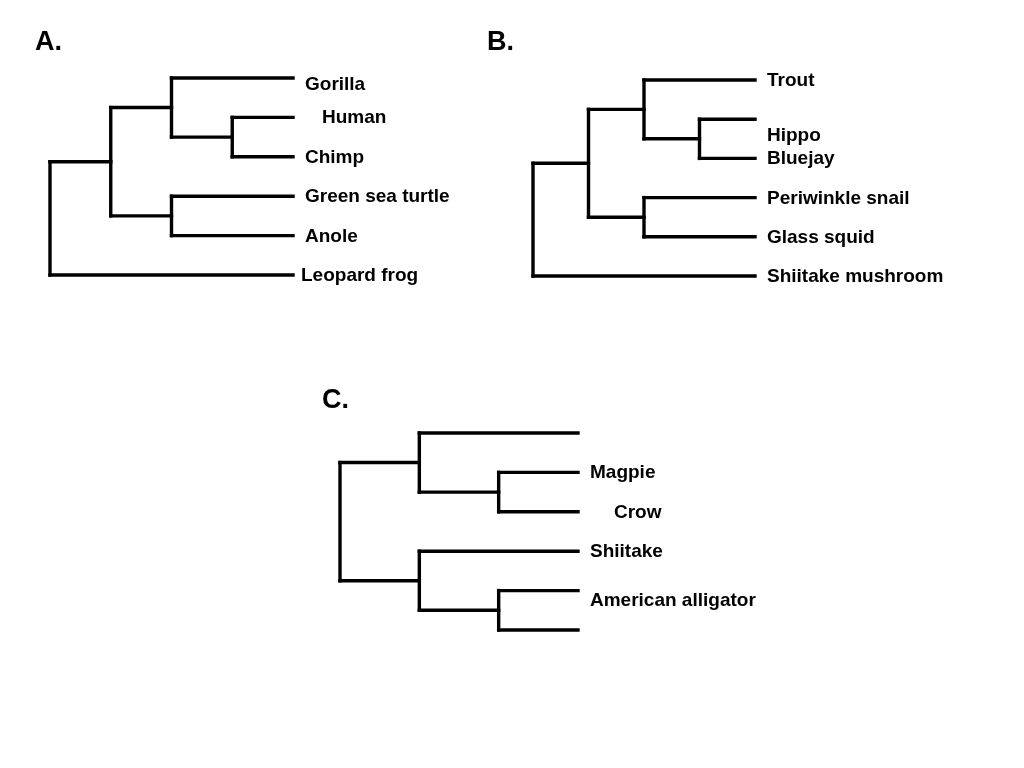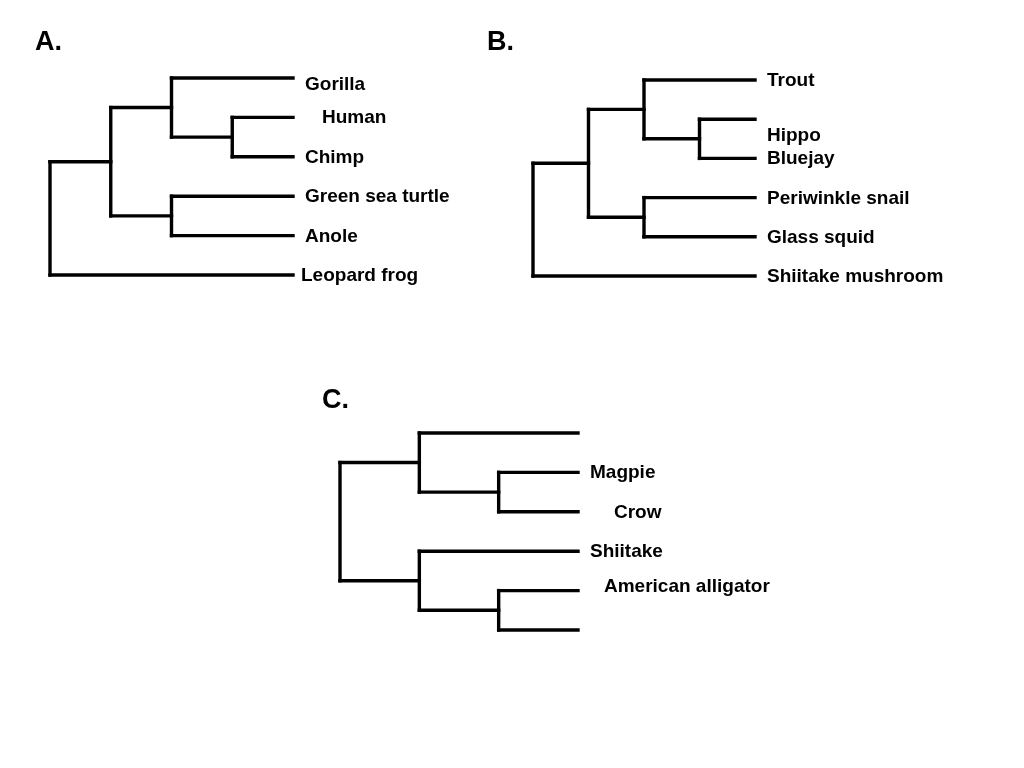--- a/index.html
+++ b/index.html
@@ -113,16 +113,16 @@
         <line x1="419.3333333333333" y1="551.1999999999999" x2="419.3333333333333" y2="610.3" stroke="#000000" stroke-width="3.4" stroke-linecap="square"></line>
         <line x1="419.3333333333333" y1="551.1999999999999" x2="578" y2="551.1999999999999" stroke="#000000" stroke-width="3.4" stroke-linecap="square"></line>
         <line x1="419.3333333333333" y1="610.3" x2="498.66666666666663" y2="610.3" stroke="#000000" stroke-width="3.4" stroke-linecap="square"></line>
         <line x1="498.66666666666663" y1="590.5999999999999" x2="498.66666666666663" y2="629.9999999999999" stroke="#000000" stroke-width="3.4" stroke-linecap="square"></line>
         <line x1="498.66666666666663" y1="590.5999999999999" x2="578" y2="590.5999999999999" stroke="#000000" stroke-width="3.4" stroke-linecap="square"></line>
         <line x1="498.66666666666663" y1="629.9999999999999" x2="578" y2="629.9999999999999" stroke="#000000" stroke-width="3.4" stroke-linecap="square"></line>
       </svg>
       <div class="taxon-label" style="left: 590px; top: 472.4px;">Magpie</div>
       <div class="taxon-label" style="left: 614px; top: 511.8px;">Crow</div>
       <div class="taxon-label" style="left: 590px; top: 551.2px;">Shiitake</div>
-      <div class="taxon-label" style="left: 590px; top: 586px; margin-left: 14px;">American alligator</div>
+      <div class="taxon-label" style="left: 590px; top: 600px;">American alligator</div>
       <div class="tree-label" style="left: 322px; top: 384px;">C.</div>
     </div>
 </div>
 
 </body></html>

